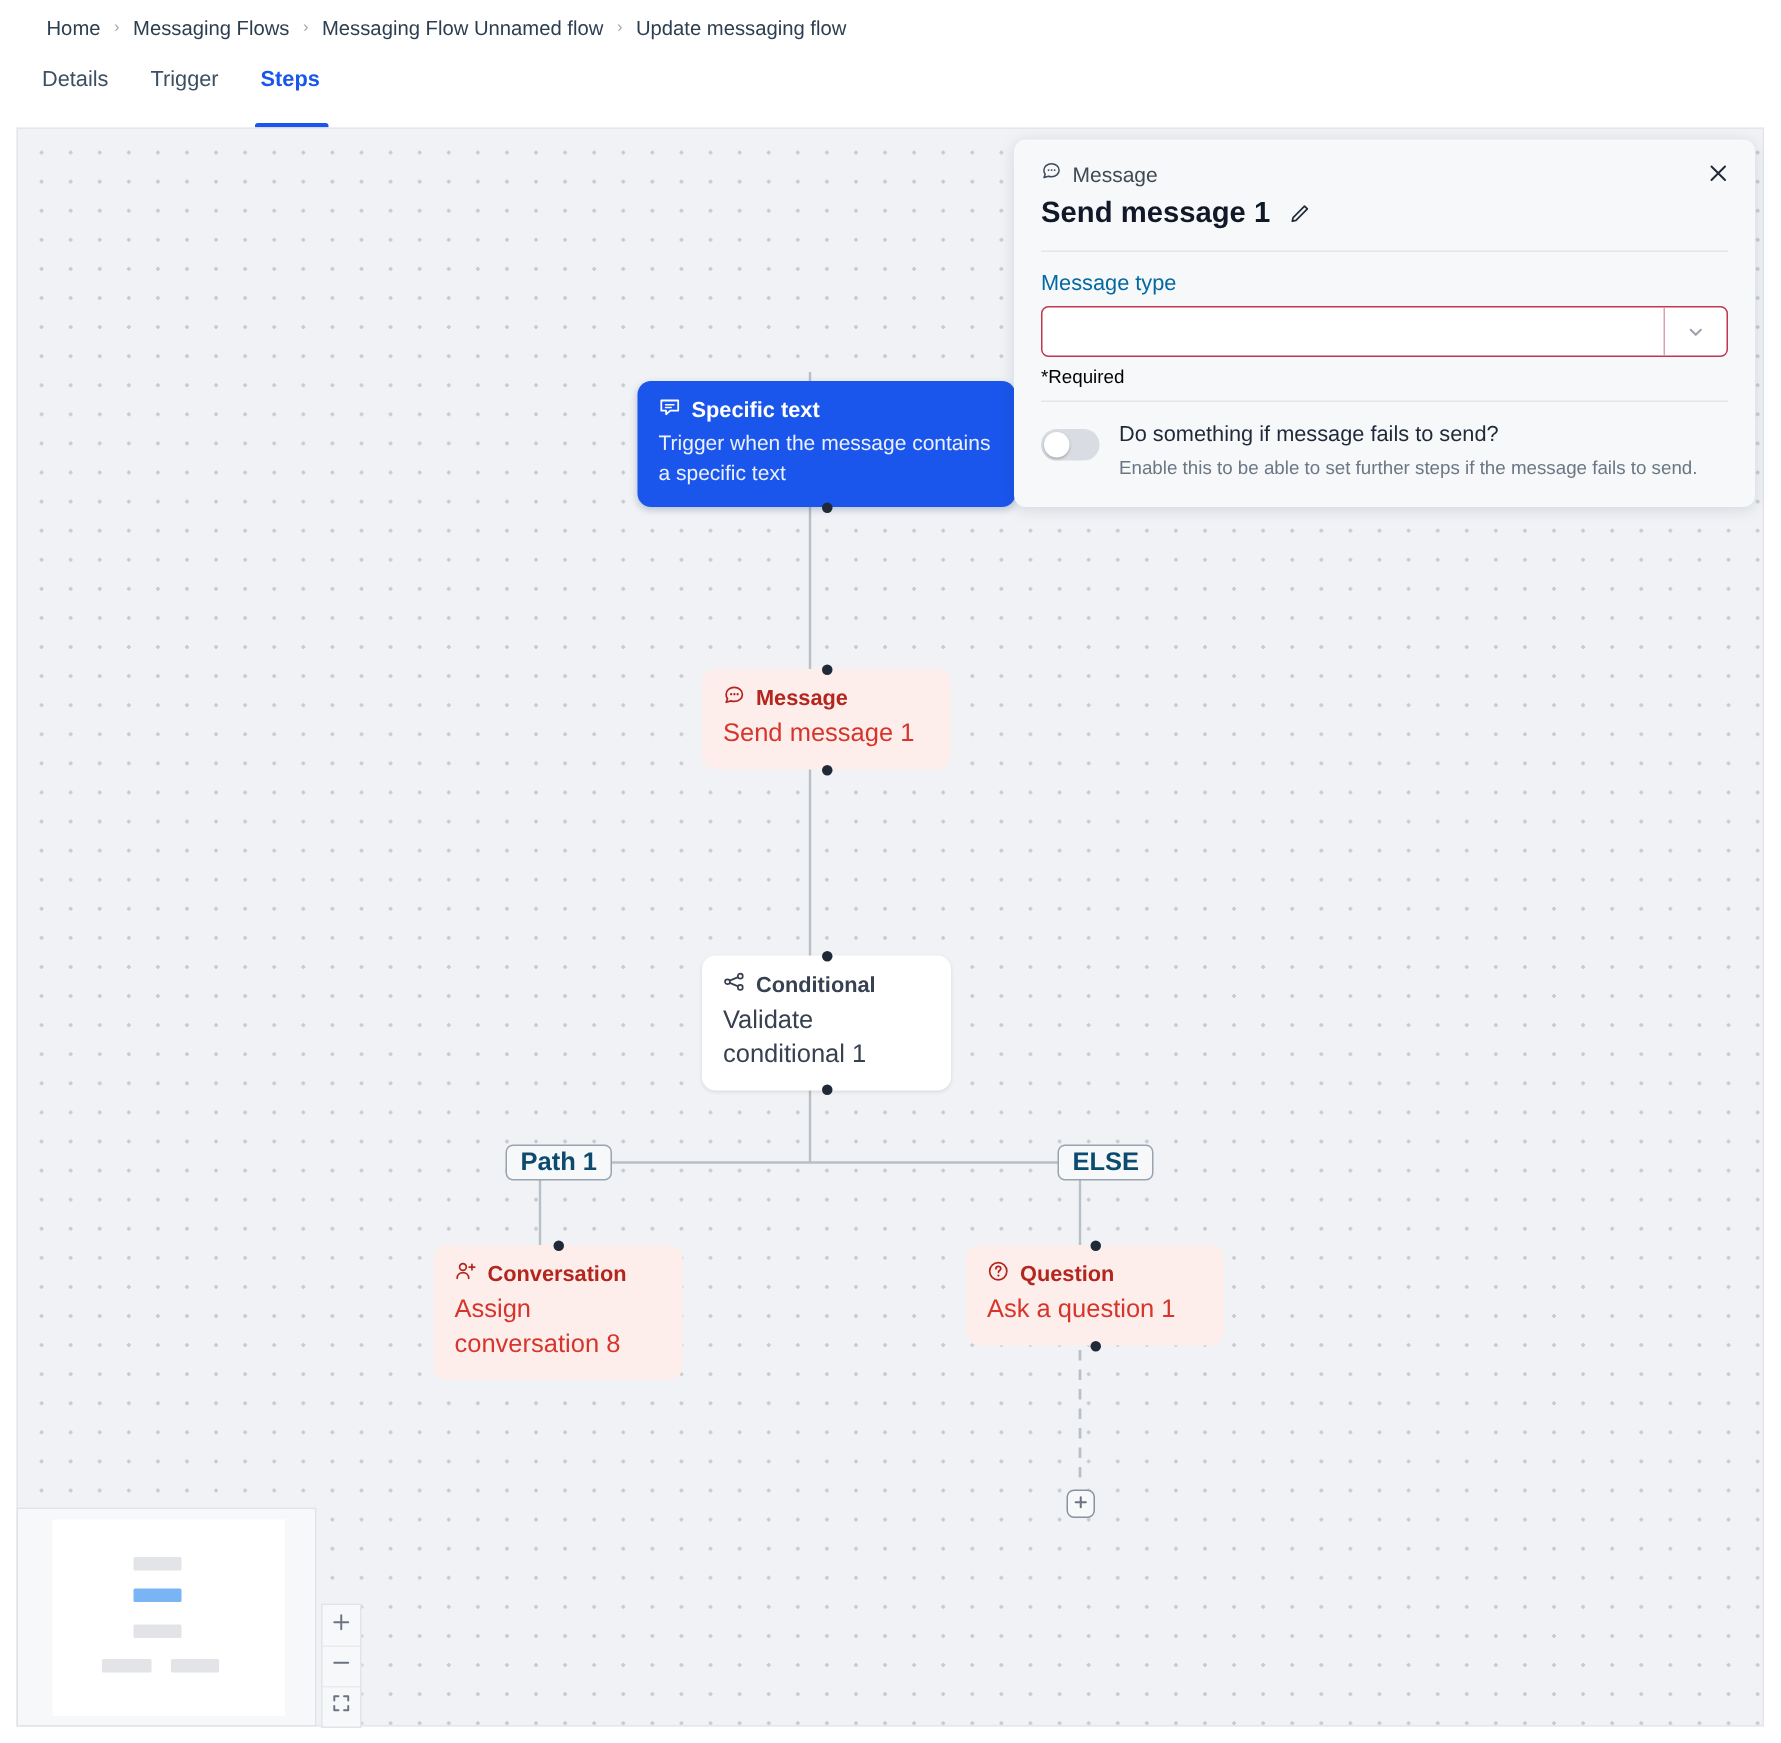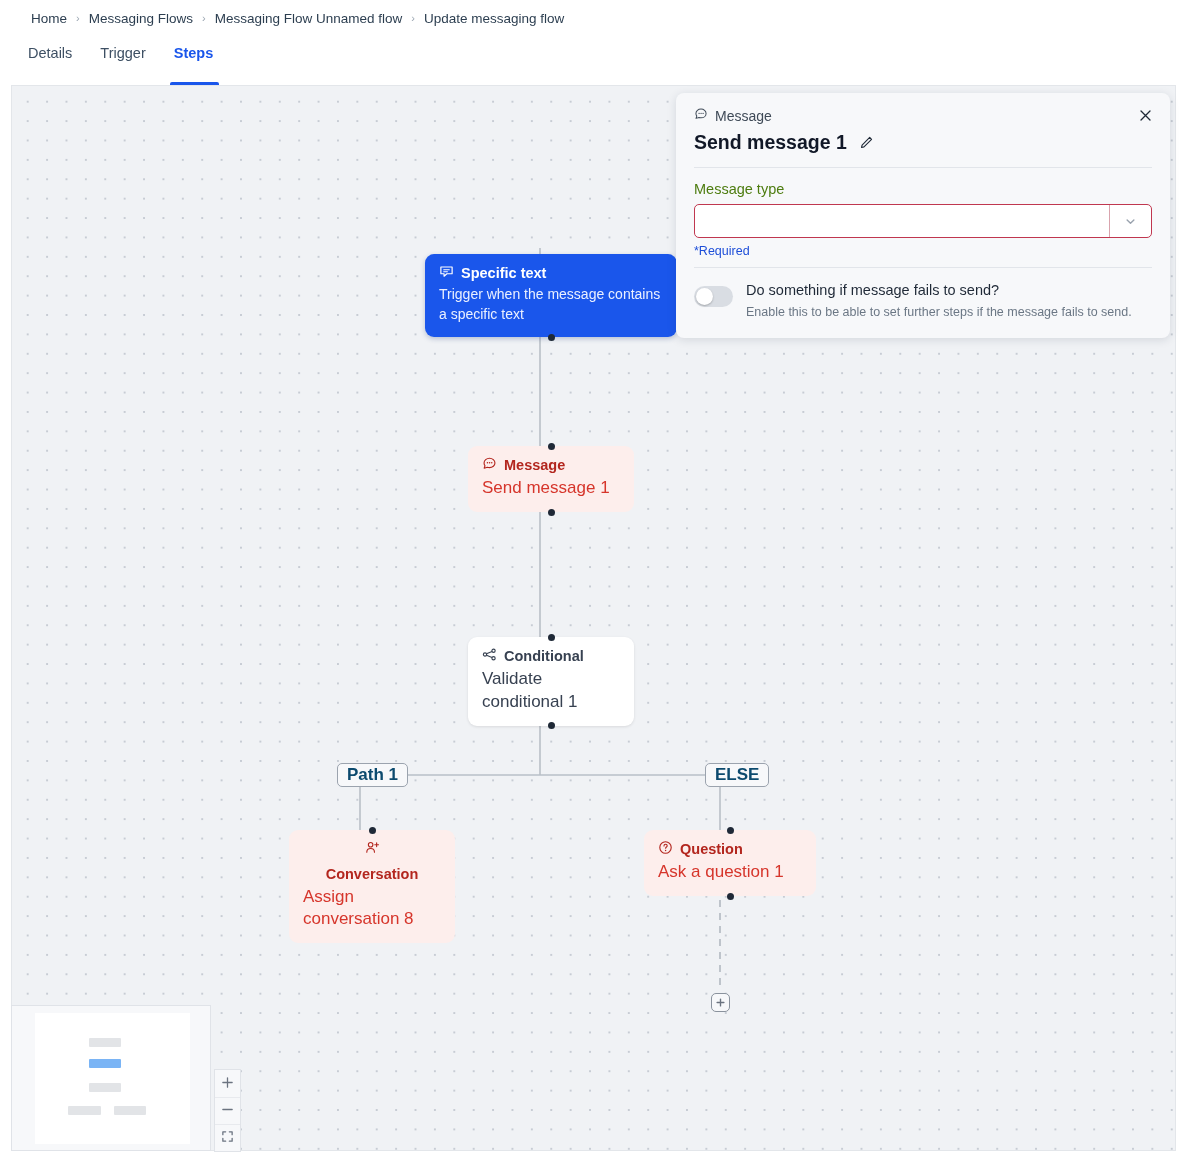--- a/index.html
+++ b/index.html
@@ -110,21 +110,21 @@
     background: #ffffff; color: #374151;
     box-shadow: 0 1px 3px rgba(0,0,0,.10);
   }
   .node-conditional .node-head { color: #374151; }
   .node-conditional .node-title { color: #374151; }
 
   .node-conversation {
     left: 277px; top: 744px; width: 166px;
     background: #fdeeec;
   }
-  .node-conversation .node-head { color: #b3261e; flex-direction: column; }
+  .node-conversation .node-head { color: #b3261e; }
   .node-conversation .node-title { color: #d6352b; }
 
   .node-question {
     left: 632px; top: 744px; width: 172px;
     background: #fdeeec;
   }
   .node-question .node-head { color: #b3261e; }
   .node-question .node-title { color: #d6352b; }
 
   .port {
@@ -162,33 +162,33 @@
     position: absolute; right: 16px; top: 13px; cursor: pointer;
     width: 18px; height: 18px; display: flex; align-items: center; justify-content: center;
   }
   .panel-title-row {
     display: flex; align-items: center; gap: 12px; margin-top: 7px;
   }
   .panel-title { font-size: 19.5px; font-weight: bold; color: #111827; }
   .panel-edit { cursor: pointer; display: flex; }
   .panel-divider { height: 1px; background: #e2e5ea; margin: 13px 0 0 0; }
   .field-label {
-    font-size: 14.5px; color: #4d7c0f; margin-top: 13px; margin-bottom: 7px;
+    font-size: 14.5px; color: #0369a1; margin-top: 13px; margin-bottom: 7px;
   }
   .select-box {
     position: relative; height: 34px; background: #ffffff;
     border: 1.4px solid #c0374f; border-radius: 5px; display: flex;
     align-items: center; cursor: pointer;
   }
   .select-value { flex: 1; padding-left: 10px; font-size: 14.5px; color: #111827; }
   .select-caret {
     width: 42px; height: 100%; border-left: 1.4px solid #d9a3ad;
     display: flex; align-items: center; justify-content: center;
   }
-  .required-note { font-size: 12.5px; color: #1d4ed8; margin-top: 6px; }
+  .required-note { font-size: 12.5px; color: #000000; margin-top: 6px; }
   .panel-divider2 { height: 1px; background: #e2e5ea; margin: 9px 0 0 0; }
   .toggle-row { display: flex; align-items: flex-start; gap: 13px; margin-top: 13px; }
   .toggle {
     width: 39px; height: 21px; border-radius: 11px; background: #d9dde3;
     position: relative; flex-shrink: 0; margin-top: 5px; cursor: pointer;
   }
   .toggle-knob {
     position: absolute; left: 2px; top: 2px; width: 17px; height: 17px;
     border-radius: 50%; background: #ffffff; box-shadow: 0 1px 2px rgba(0,0,0,.25);
   }

